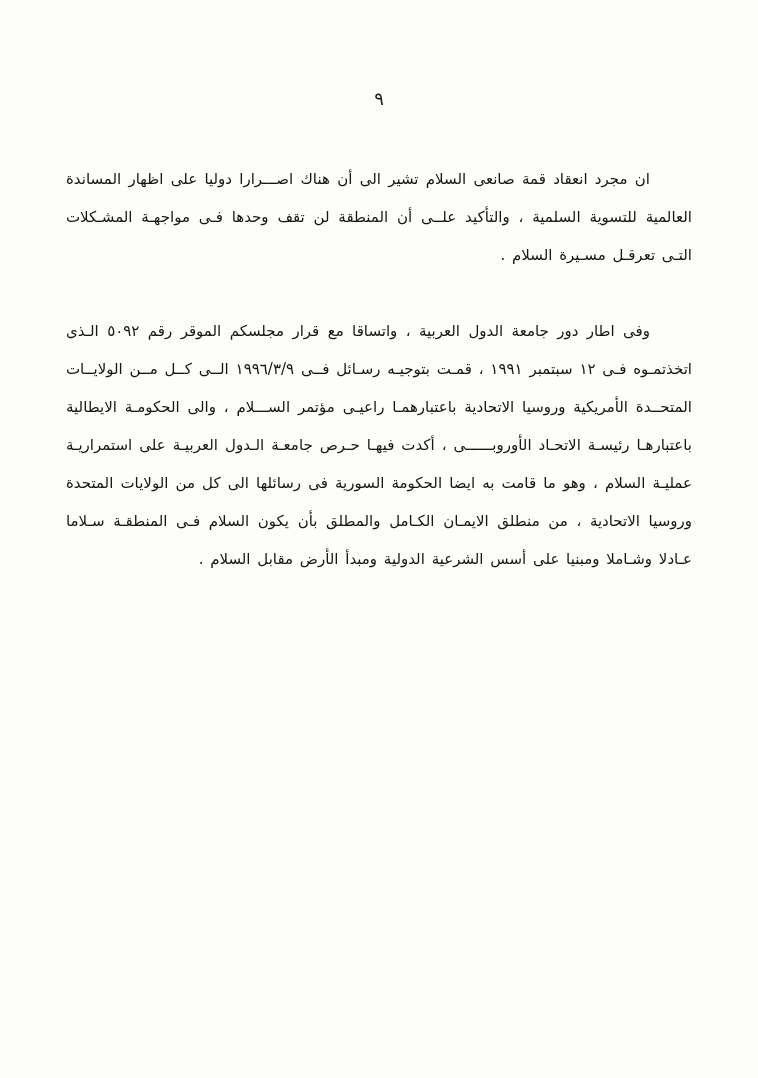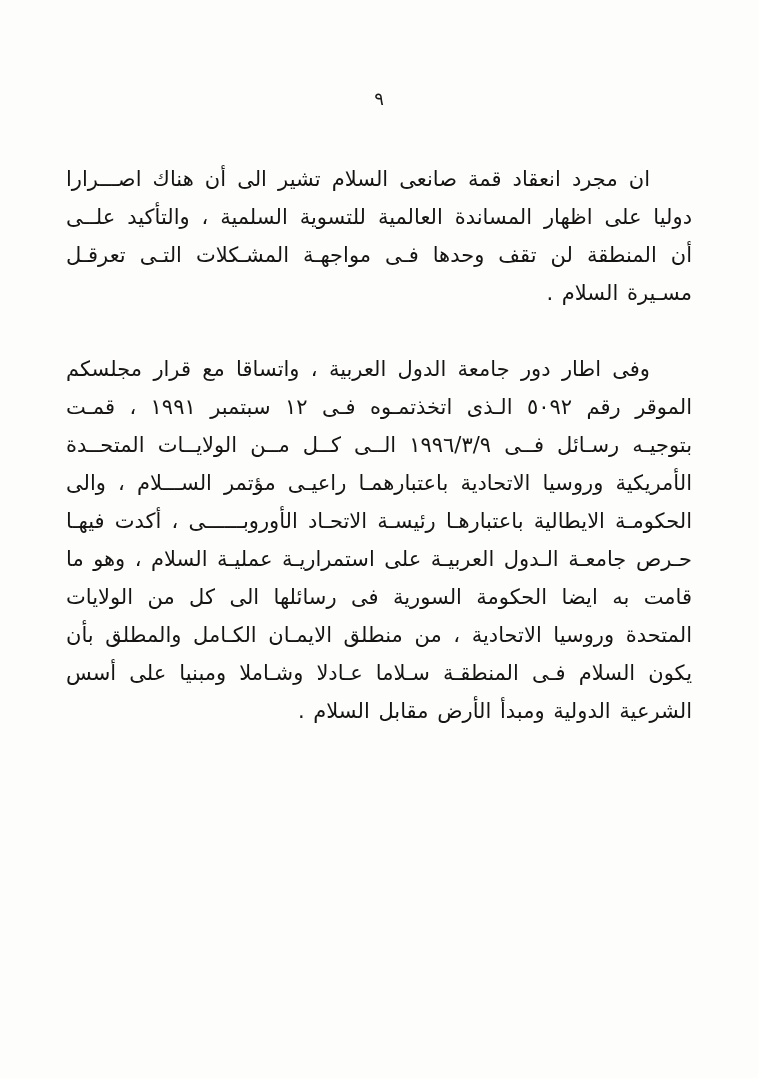--- a/index.html
+++ b/index.html
@@ -28,21 +28,21 @@
     color: #1a1815;
   }
   .body-text {
     position: absolute;
     top: 160px;
     right: 66px;
     left: 66px;
   }
   .para {
     margin: 0 0 38px 0;
-    font-size: 21px;
+    font-size: 15px;
     line-height: 38px;
     text-align: justify;
     text-justify: inter-word;
     text-indent: 42px; 
     letter-spacing: 0.2px;
     word-spacing: 2px;
     color: #171513;
   }
   .para:last-child {
     margin-bottom: 8px;

